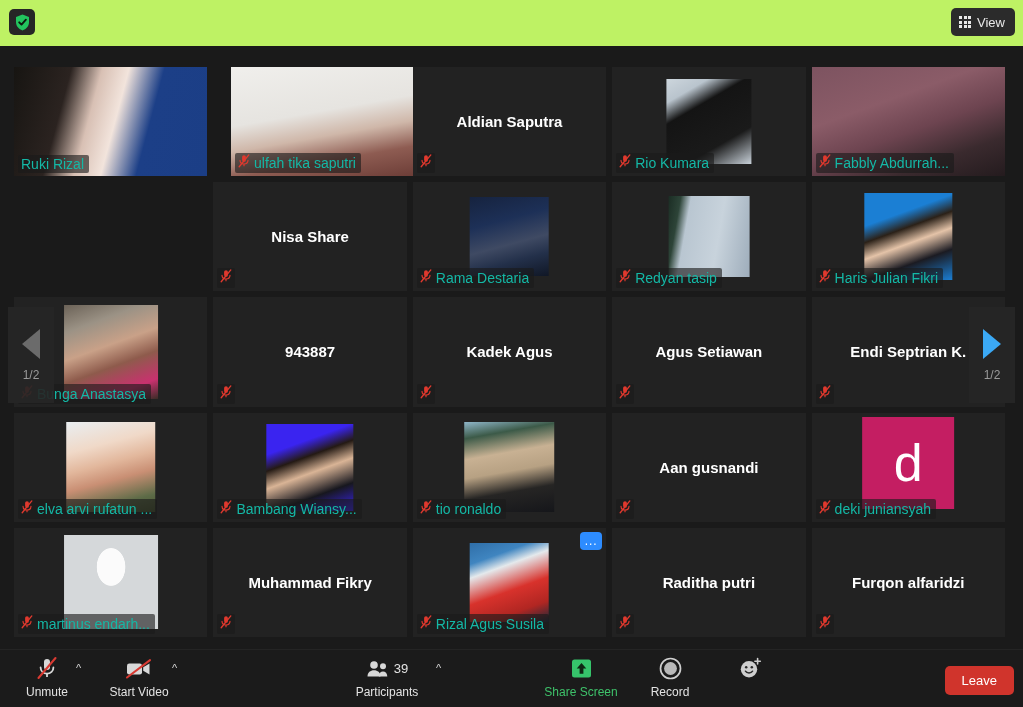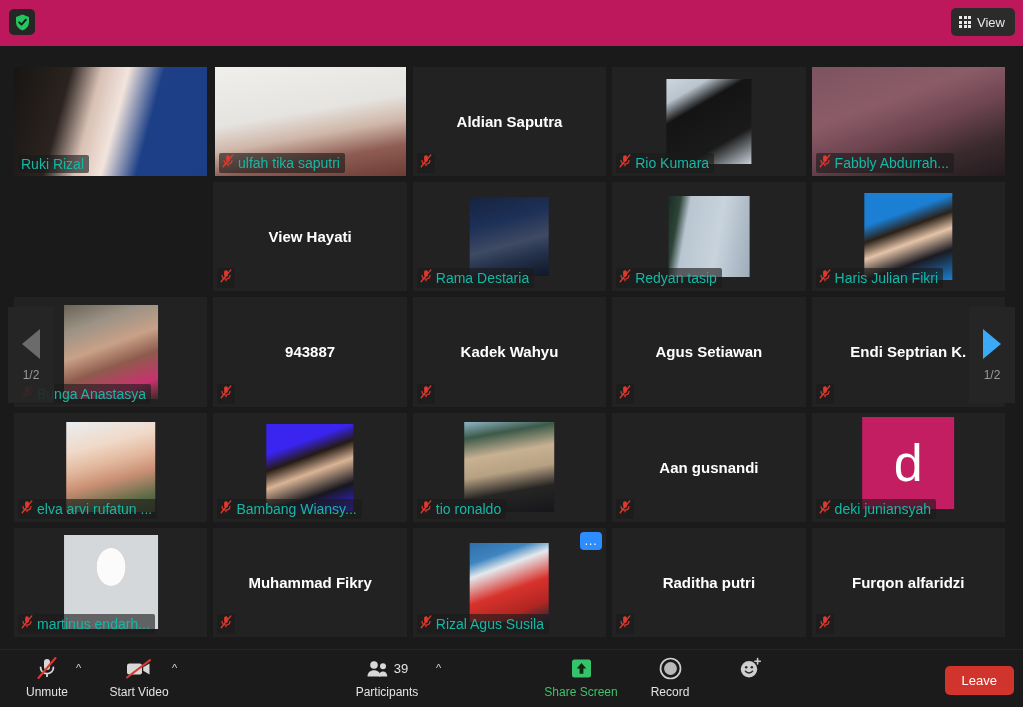--- a/index.html
+++ b/index.html
@@ -13,21 +13,21 @@
   #app {
     position: relative;
     width: 1023px; height: 707px;
     background: #1a1a1a;
   }
 
   
   #topbar {
     position: absolute; top: 0; left: 0;
     width: 1023px; height: 46px;
-    background: #be185d;
+    background: #bef264;
   }
   #encryption-badge {
     position: absolute; left: 9px; top: 9px;
     width: 26px; height: 26px;
     background: #262626;
     border-radius: 5px;
     display: flex; align-items: center; justify-content: center;
   }
   #view-button {
     position: absolute; right: 8px; top: 8px;
@@ -226,21 +226,21 @@
     </div>
   </div>
 
   <div id="video-grid">
       <div class="tile active-speaker" style="left: 0px; top: 0px; width: 193.4px; height: 109.2px;">
         <div class="tile-media fill" style="background: linear-gradient(105deg, rgb(23, 21, 18) 0%, rgb(43, 35, 32) 26%, rgb(216, 192, 180) 40%, rgb(242, 228, 220) 52%, rgb(28, 63, 135) 68%, rgb(27, 62, 134) 100%);"></div>
         <div class="tile-footer">
           <span class="tile-name">Ruki Rizal</span>
         </div>
       </div>
-      <div class="tile" style="left: 201px; top: 0px; width: 191px; height: 109.2px;">
+      <div class="tile" style="left: 217px; top: 0px; width: 191px; height: 109.2px;">
         <div class="tile-media fill" style="background: linear-gradient(170deg, rgb(240, 239, 236) 0%, rgb(230, 228, 224) 42%, rgb(207, 183, 169) 60%, rgb(142, 92, 82) 78%, rgb(107, 60, 54) 100%);"></div>
         <div class="tile-footer">
           <span><svg width="12" height="14" viewBox="0 0 12 14" aria-hidden="true">
               <rect x="4.1" y="1.2" width="3.8" height="6.6" rx="1.9" fill="#e0392e"></rect>
               <path d="M2 6.3 C2 8.5 3.8 10 6 10 C8.2 10 10 8.5 10 6.3" stroke="#e0392e" stroke-width="1.15" fill="none" stroke-linecap="round"></path>
               <line x1="6" y1="10" x2="6" y2="12.2" stroke="#e0392e" stroke-width="1.15"></line>
               <line x1="1.2" y1="12.7" x2="10.8" y2="0.9" stroke="#e0392e" stroke-width="1.35" stroke-linecap="round"></line>
             </svg></span>
           <span class="tile-name">ulfah tika saputri</span>
         </div>
@@ -274,21 +274,21 @@
           <span><svg width="12" height="14" viewBox="0 0 12 14" aria-hidden="true">
               <rect x="4.1" y="1.2" width="3.8" height="6.6" rx="1.9" fill="#e0392e"></rect>
               <path d="M2 6.3 C2 8.5 3.8 10 6 10 C8.2 10 10 8.5 10 6.3" stroke="#e0392e" stroke-width="1.15" fill="none" stroke-linecap="round"></path>
               <line x1="6" y1="10" x2="6" y2="12.2" stroke="#e0392e" stroke-width="1.15"></line>
               <line x1="1.2" y1="12.7" x2="10.8" y2="0.9" stroke="#e0392e" stroke-width="1.35" stroke-linecap="round"></line>
             </svg></span>
           <span class="tile-name">Fabbly Abdurrah...</span>
         </div>
       </div>
       <div class="tile" style="left: 199.4px; top: 115.2px; width: 193.4px; height: 109.2px;">
-        <div class="tile-center-name">View Hayati</div>
+        <div class="tile-center-name">Nisa Share</div>
         <div class="tile-footer icon-only">
           <span><svg width="12" height="14" viewBox="0 0 12 14" aria-hidden="true">
               <rect x="4.1" y="1.2" width="3.8" height="6.6" rx="1.9" fill="#e0392e"></rect>
               <path d="M2 6.3 C2 8.5 3.8 10 6 10 C8.2 10 10 8.5 10 6.3" stroke="#e0392e" stroke-width="1.15" fill="none" stroke-linecap="round"></path>
               <line x1="6" y1="10" x2="6" y2="12.2" stroke="#e0392e" stroke-width="1.15"></line>
               <line x1="1.2" y1="12.7" x2="10.8" y2="0.9" stroke="#e0392e" stroke-width="1.35" stroke-linecap="round"></line>
             </svg></span>
         </div>
       </div>
       <div class="tile" style="left: 598.2px; top: 115.2px; width: 193.4px; height: 109.2px;">
@@ -344,21 +344,21 @@
         <div class="tile-footer icon-only">
           <span><svg width="12" height="14" viewBox="0 0 12 14" aria-hidden="true">
               <rect x="4.1" y="1.2" width="3.8" height="6.6" rx="1.9" fill="#e0392e"></rect>
               <path d="M2 6.3 C2 8.5 3.8 10 6 10 C8.2 10 10 8.5 10 6.3" stroke="#e0392e" stroke-width="1.15" fill="none" stroke-linecap="round"></path>
               <line x1="6" y1="10" x2="6" y2="12.2" stroke="#e0392e" stroke-width="1.15"></line>
               <line x1="1.2" y1="12.7" x2="10.8" y2="0.9" stroke="#e0392e" stroke-width="1.35" stroke-linecap="round"></line>
             </svg></span>
         </div>
       </div>
       <div class="tile" style="left: 398.8px; top: 230.4px; width: 193.4px; height: 109.2px;">
-        <div class="tile-center-name">Kadek Wahyu</div>
+        <div class="tile-center-name">Kadek Agus</div>
         <div class="tile-footer icon-only">
           <span><svg width="12" height="14" viewBox="0 0 12 14" aria-hidden="true">
               <rect x="4.1" y="1.2" width="3.8" height="6.6" rx="1.9" fill="#e0392e"></rect>
               <path d="M2 6.3 C2 8.5 3.8 10 6 10 C8.2 10 10 8.5 10 6.3" stroke="#e0392e" stroke-width="1.15" fill="none" stroke-linecap="round"></path>
               <line x1="6" y1="10" x2="6" y2="12.2" stroke="#e0392e" stroke-width="1.15"></line>
               <line x1="1.2" y1="12.7" x2="10.8" y2="0.9" stroke="#e0392e" stroke-width="1.35" stroke-linecap="round"></line>
             </svg></span>
         </div>
       </div>
       <div class="tile" style="left: 598.2px; top: 230.4px; width: 193.4px; height: 109.2px;">

